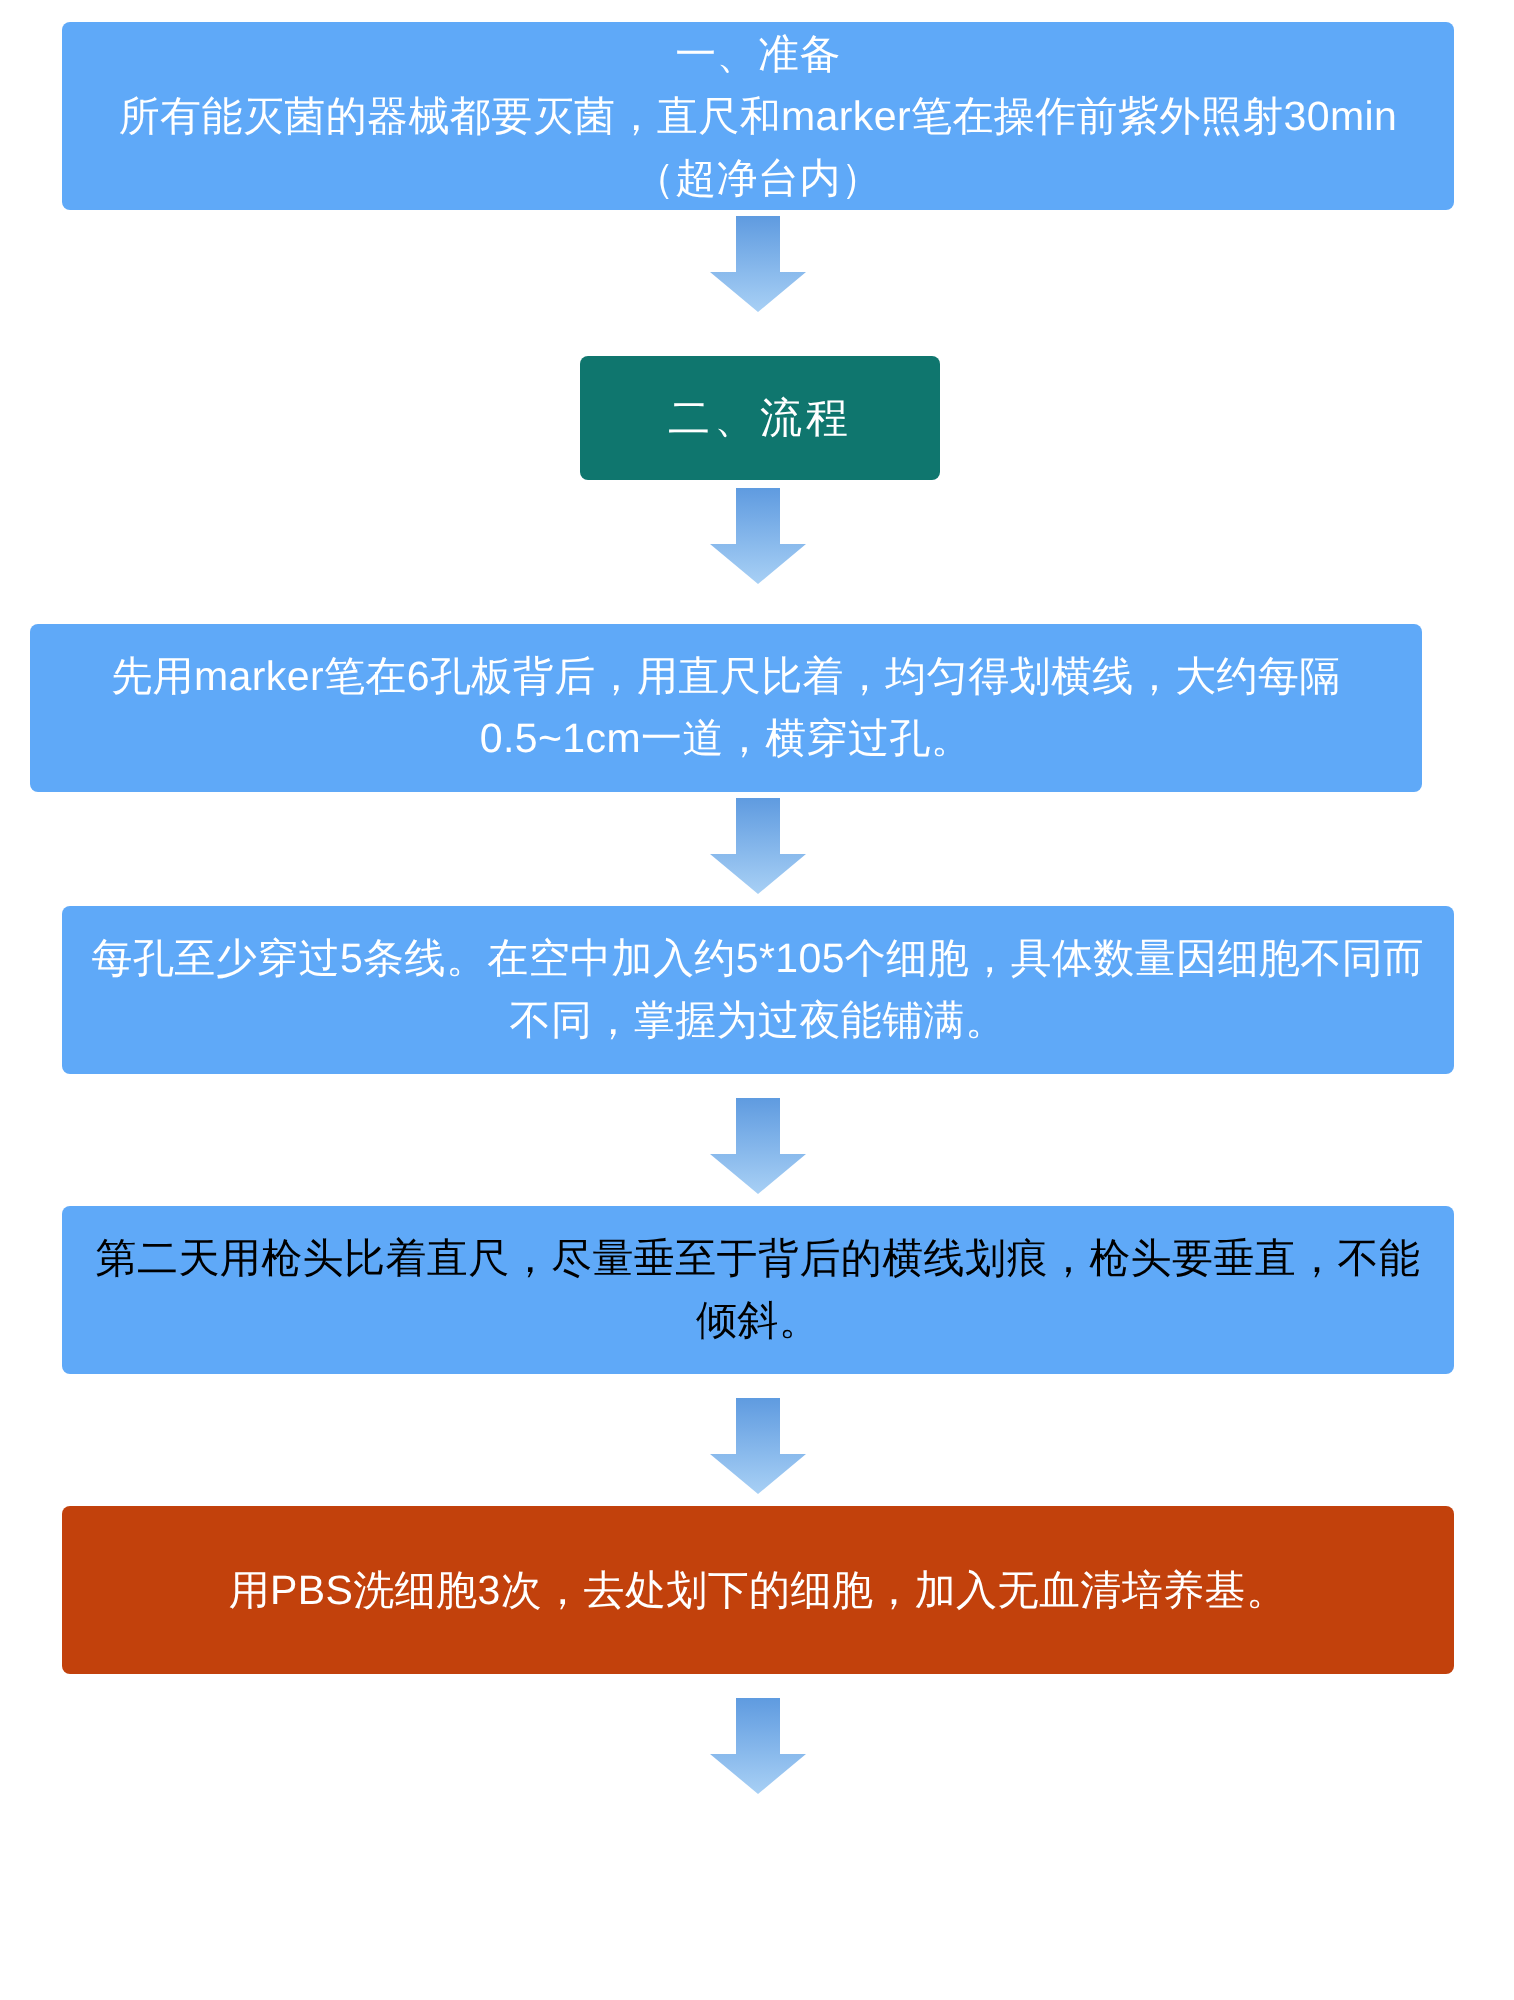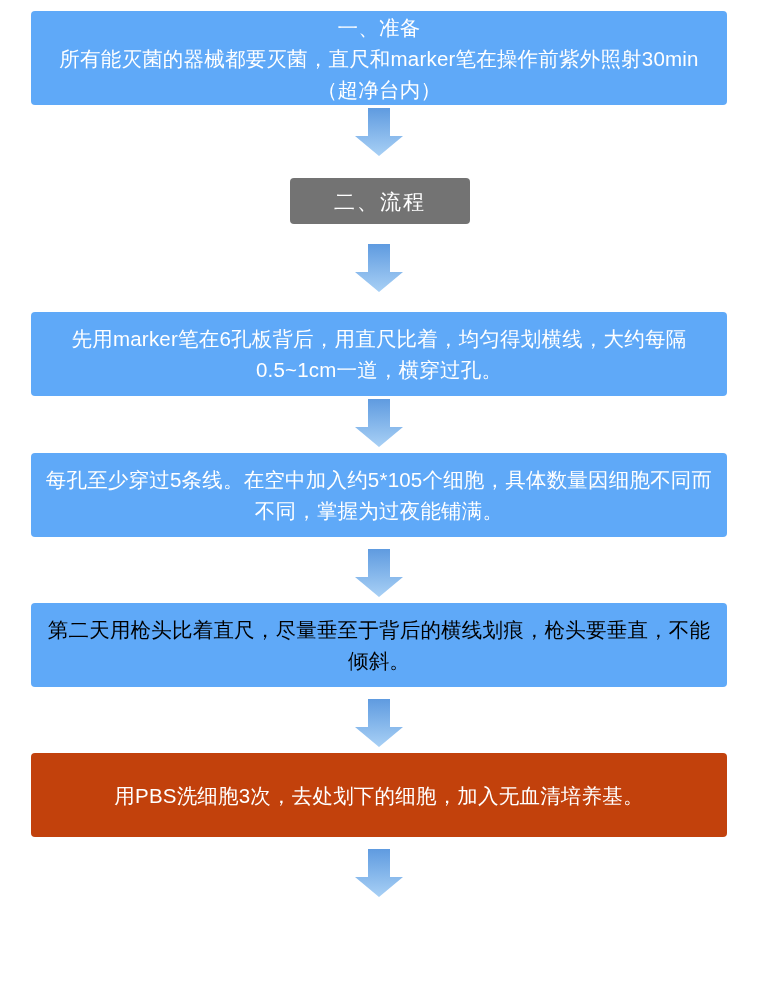--- a/index.html
+++ b/index.html
@@ -55,25 +55,25 @@
 </head>
 <body style="background: rgb(255, 255, 255);">
 
 <div class="flowchart">
 
   <div class="node" id="n1" style="left: 31px; top: 11px; width: 696px; height: 94px; background: rgb(95, 169, 248); color: rgb(255, 255, 255);">
     <span class="node-text">一、准备
 所有能灭菌的器械都要灭菌，直尺和marker笔在操作前紫外照射30min（超净台内）</span>
   </div>
 
-  <div class="node narrow" id="n2" style="left: 290px; top: 178px; width: 180px; height: 46px; background: #737373; color: rgb(255, 255, 255);">
+  <div class="node narrow" id="n2" style="left: 290px; top: 178px; width: 180px; height: 62px; background: #0f766e; color: rgb(255, 255, 255);">
     <span class="node-text">二、流程</span>
   </div>
 
-  <div class="node" id="n3" style="left: 31px; top: 312px; width: 696px; height: 84px; background: rgb(95, 169, 248); color: rgb(255, 255, 255);">
+  <div class="node" id="n3" style="left: 15px; top: 312px; width: 696px; height: 84px; background: rgb(95, 169, 248); color: rgb(255, 255, 255);">
     <span class="node-text">先用marker笔在6孔板背后，用直尺比着，均匀得划横线，大约每隔0.5~1cm一道，横穿过孔。</span>
   </div>
 
   <div class="node" id="n4" style="left: 31px; top: 453px; width: 696px; height: 84px; background: rgb(95, 169, 248); color: rgb(255, 255, 255);">
     <span class="node-text">每孔至少穿过5条线。在空中加入约5*105个细胞，具体数量因细胞不同而不同，掌握为过夜能铺满。</span>
   </div>
 
   <div class="node" id="n5" style="left: 31px; top: 603px; width: 696px; height: 84px; background: rgb(95, 169, 248); color: #000000;">
     <span class="node-text">第二天用枪头比着直尺，尽量垂至于背后的横线划痕，枪头要垂直，不能倾斜。</span>
   </div>

